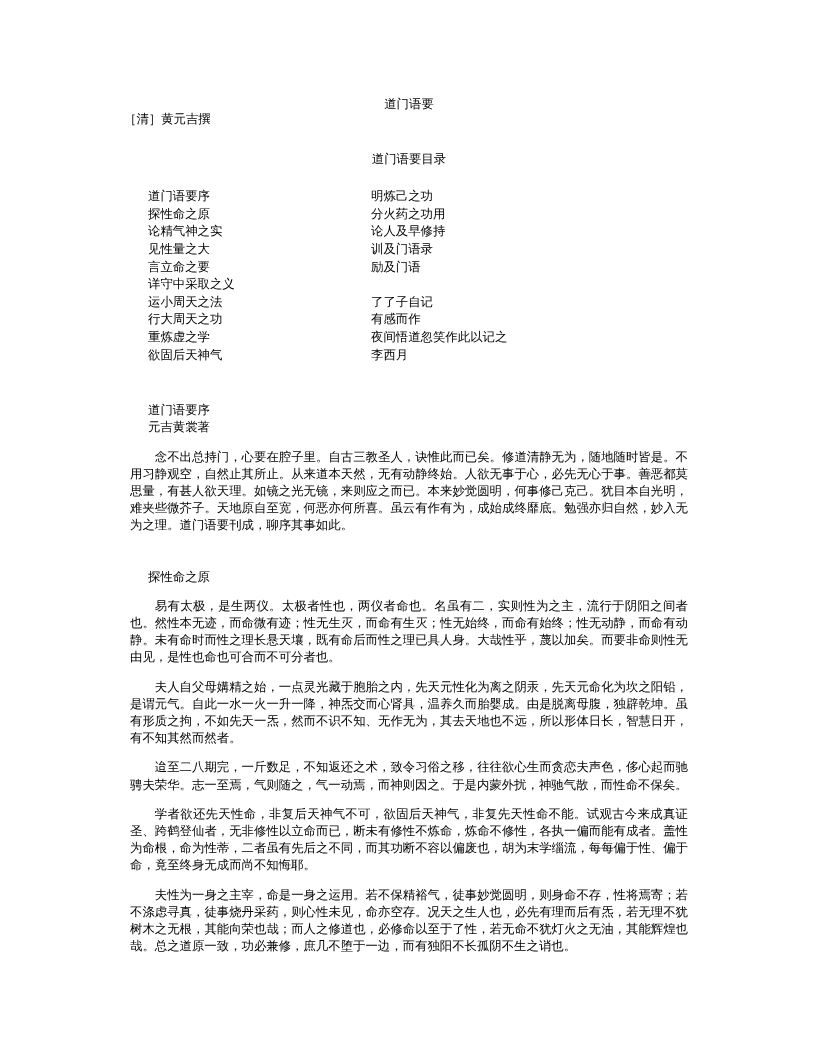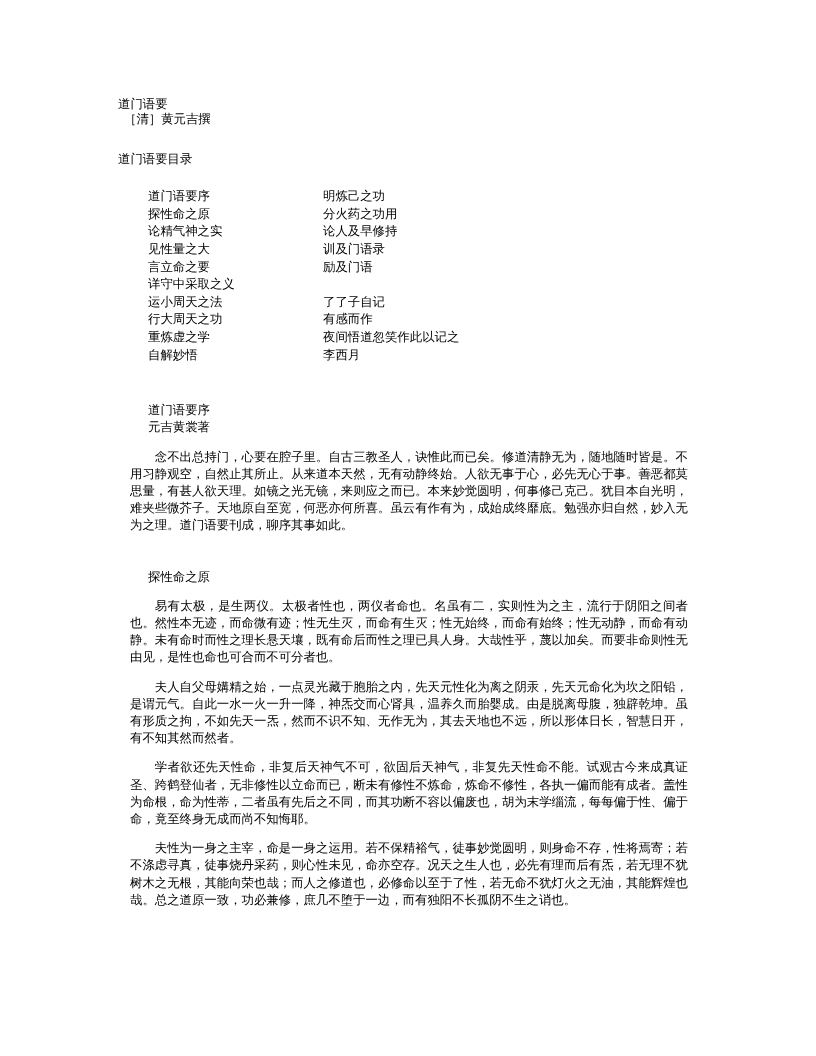--- a/index.html
+++ b/index.html
@@ -22,20 +22,21 @@
   .content {
     position: absolute;
     left: 118px;
     top: 96px;
     width: 582px;
   }
   .title-line {
     font-size: 12.4px;
     line-height: 16.4px;
     white-space: pre;
+    text-align: center;
   }
   .byline {
     font-size: 12.4px;
     line-height: 16.4px;
     padding-left: 6px;
     white-space: pre;
     font-family: Liberation Mono, monospace;
   }
   .spacer-md { height: 22px; }
   .spacer-xl { height: 38px; }
@@ -49,20 +50,21 @@
     font-size: 12.4px;
     line-height: 17.6px;
     white-space: pre;
   }
   .toc-left {
     width: 175px;
     flex: 0 0 175px;
   }
   .toc-right {
     flex: 1 1 auto;
+    margin-left: 48px;
   }
 
   .section-head {
     font-size: 12.4px;
     line-height: 17.2px;
     padding-left: 30px;
     white-space: pre;
   }
   .para {
     font-size: 12.4px;
@@ -120,37 +122,38 @@
       </div>
       <div class="toc-row">
         <span class="toc-left">行大周天之功</span>
         <span class="toc-right">有感而作</span>
       </div>
       <div class="toc-row">
         <span class="toc-left">重炼虚之学</span>
         <span class="toc-right">夜间悟道忽笑作此以记之</span>
       </div>
       <div class="toc-row">
-        <span class="toc-left">自解妙悟</span>
+        <span class="toc-left">欲固后天神气</span>
         <span class="toc-right">李西月</span>
       </div>
     </div>
 
     <div class="spacer-xl"></div>
 
     <div class="block">
       <div class="section-head">道门语要序</div>
       <div class="section-head">元吉黄裳著</div>
       <p class="para">念不出总持门，心要在腔子里。自古三教圣人，诀惟此而已矣。修道清静无为，随地随时皆是。不用习静观空，自然止其所止。从来道本天然，无有动静终始。人欲无事于心，必先无心于事。善恶都莫思量，有甚人欲天理。如镜之光无镜，来则应之而已。本来妙觉圆明，何事修己克己。犹目本自光明，难夹些微芥子。天地原自至宽，何恶亦何所喜。虽云有作有为，成始成终靡底。勉强亦归自然，妙入无为之理。道门语要刊成，聊序其事如此。</p>
     </div>
 
     <div class="spacer-md"></div>
 
     <div class="block">
       <div class="section-head">探性命之原</div>
       <p class="para">易有太极，是生两仪。太极者性也，两仪者命也。名虽有二，实则性为之主，流行于阴阳之间者也。然性本无迹，而命微有迹；性无生灭，而命有生灭；性无始终，而命有始终；性无动静，而命有动静。未有命时而性之理长悬天壤，既有命后而性之理已具人身。大哉性乎，蔑以加矣。而要非命则性无由见，是性也命也可合而不可分者也。</p>
       <p class="para">夫人自父母媾精之始，一点灵光藏于胞胎之内，先天元性化为离之阴汞，先天元命化为坎之阳铅，是谓元气。自此一水一火一升一降，神炁交而心肾具，温养久而胎婴成。由是脱离母腹，独辟乾坤。虽有形质之拘，不如先天一炁，然而不识不知、无作无为，其去天地也不远，所以形体日长，智慧日开，有不知其然而然者。</p>
+      <p class="para">迨至二八期完，一斤数足，不知返还之术，致令习俗之移，往往欲心生而贪恋夫声色，侈心起而驰骋夫荣华。志一至焉，气则随之，气一动焉，而神则因之。于是内蒙外扰，神驰气散，而性命不保矣。</p>
       <p class="para">学者欲还先天性命，非复后天神气不可，欲固后天神气，非复先天性命不能。试观古今来成真证圣、跨鹤登仙者，无非修性以立命而已，断未有修性不炼命，炼命不修性，各执一偏而能有成者。盖性为命根，命为性蒂，二者虽有先后之不同，而其功断不容以偏废也，胡为末学缁流，每每偏于性、偏于命，竟至终身无成而尚不知悔耶。</p>
       <p class="para">夫性为一身之主宰，命是一身之运用。若不保精裕气，徒事妙觉圆明，则身命不存，性将焉寄；若不涤虑寻真，徒事烧丹采药，则心性未见，命亦空存。况天之生人也，必先有理而后有炁，若无理不犹树木之无根，其能向荣也哉；而人之修道也，必修命以至于了性，若无命不犹灯火之无油，其能辉煌也哉。总之道原一致，功必兼修，庶几不堕于一边，而有独阳不长孤阴不生之诮也。</p>
     </div>
 
   </div>
 </div>
 
 </body></html>

